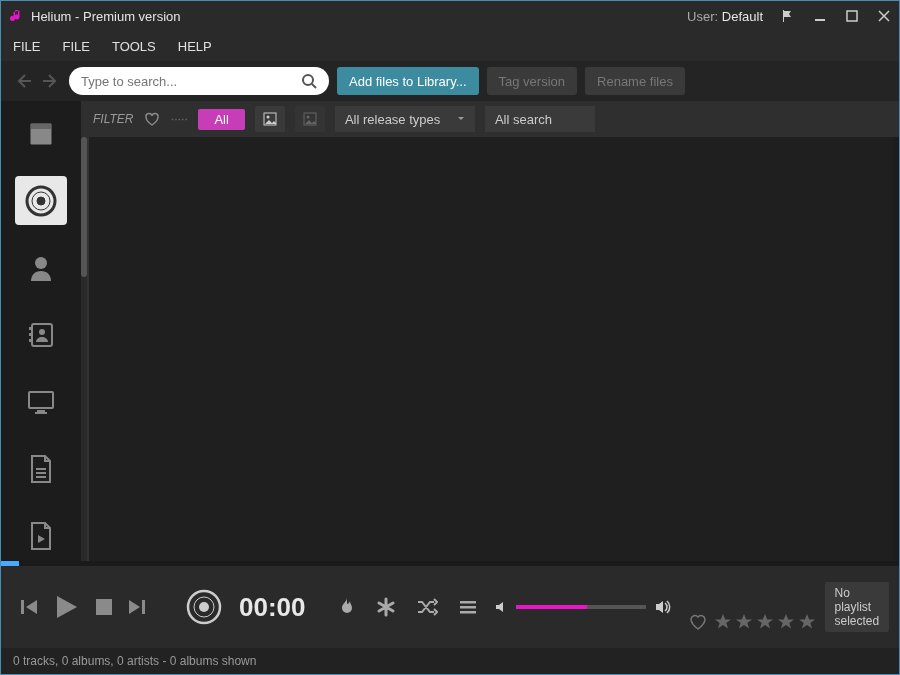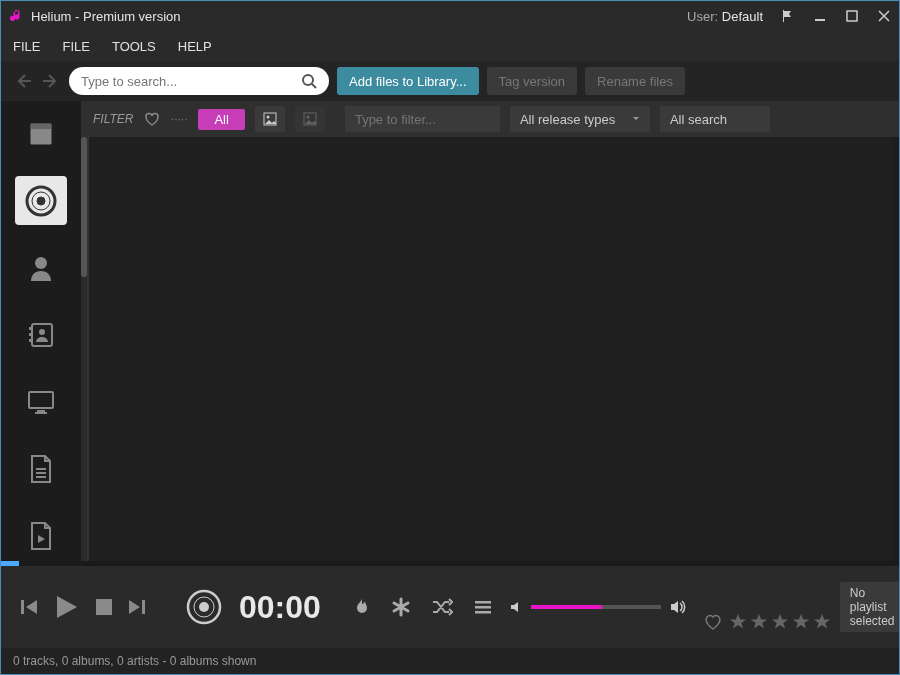--- a/index.html
+++ b/index.html
@@ -50,21 +50,21 @@
 .scroll-thumb { width: 6px; height: 140px; background: #555; border-radius: 3px; }
 
 
 .progress { position: absolute; left: 0; right: 0; bottom: 108px; height: 5px; background: #1a1a1a; }
 .progress-fill { width: 18px; height: 5px; background: #4aa8ff; }
 
 
 .player { position: absolute; left: 0; right: 0; bottom: 26px; height: 82px; background: #2a2a2a; display: flex; align-items: center; padding: 0 16px; gap: 16px; }
 .play-controls { display: flex; align-items: center; gap: 12px; }
 .pc-btn { cursor: pointer; opacity: 0.75; }
-.time-display { font-size: 32px; font-weight: 600; color: #e8e8e8; }
+.time-display { font-size: 26px; font-weight: 600; color: #e8e8e8; }
 .np-label { font-size: 13px; color: #ccc; max-width: 22px; overflow: hidden; white-space: nowrap; }
 .player-icons { display: flex; align-items: center; gap: 20px; }
 .volume { display: flex; align-items: center; gap: 8px; }
 .vol-track { width: 130px; height: 4px; background: #555; position: relative; }
 .vol-fill { width: 55%; height: 4px; background: #e815c8; }
 .player-right { margin-left: auto; display: flex; flex-direction: row; align-items: flex-end; gap: 6px; }
 .rating-row { display: flex; align-items: center; gap: 6px; }
 .playlist-badge { background: #3a3a3a; padding: 4px 10px; font-size: 12px; border-radius: 2px; }
 
 
@@ -169,21 +169,20 @@
         <path fill="#ccc" d="M3 13l4-4 3 3 2-2 2 2v1H3z"></path>
       </svg>
   </span>
   <span class="icon-btn" style="opacity:0.5">
     <svg width="16" height="16" viewBox="0 0 16 16">
         <rect x="2" y="2" width="12" height="12" fill="none" stroke="#999"></rect>
         <circle cx="6" cy="6" r="1.5" fill="#999"></circle>
         <path fill="#999" d="M3 13l4-4 3 3 2-2 2 2v1H3z"></path>
       </svg>
   </span>
-  <input class="filter-input" style="margin-left: 10px;" placeholder="Type to filter...">
   <div class="dropdown" style="width:140px">
     <span>All release types</span>
     <span>
         <svg width="8" height="8" viewBox="0 0 8 8">
           <path fill="#999" d="M1 2l3 3 3-3z"></path>
         </svg>
       </span>
   </div>
   <div class="dropdown" style="width:110px">
     <span>All search</span>

